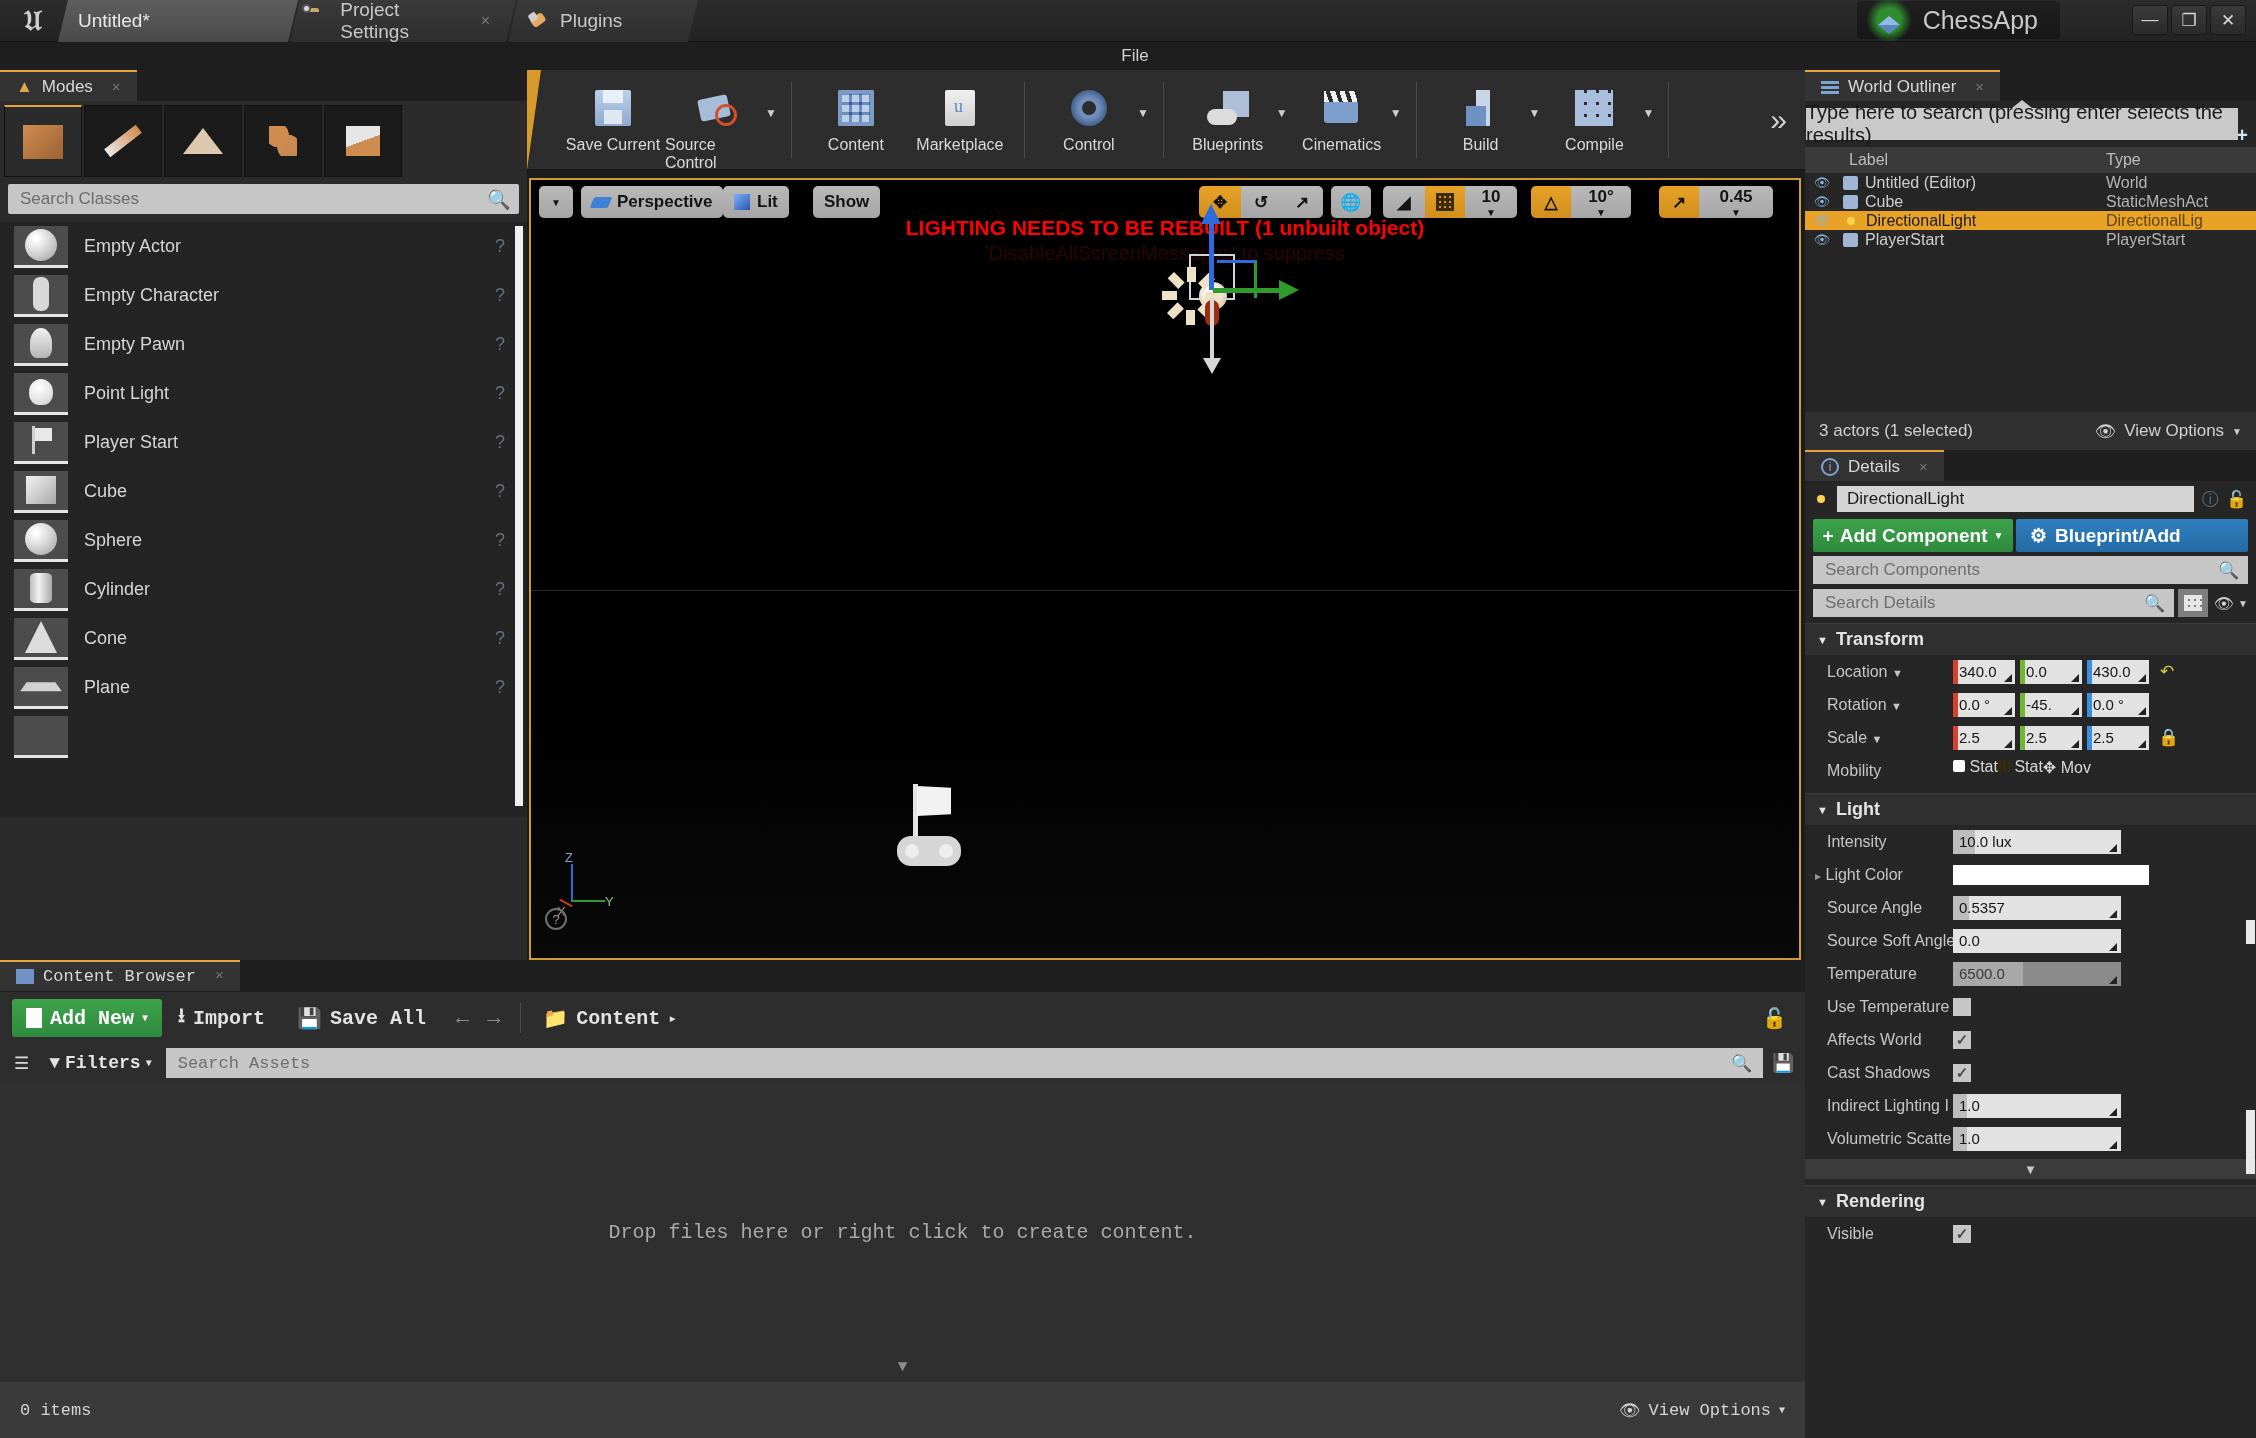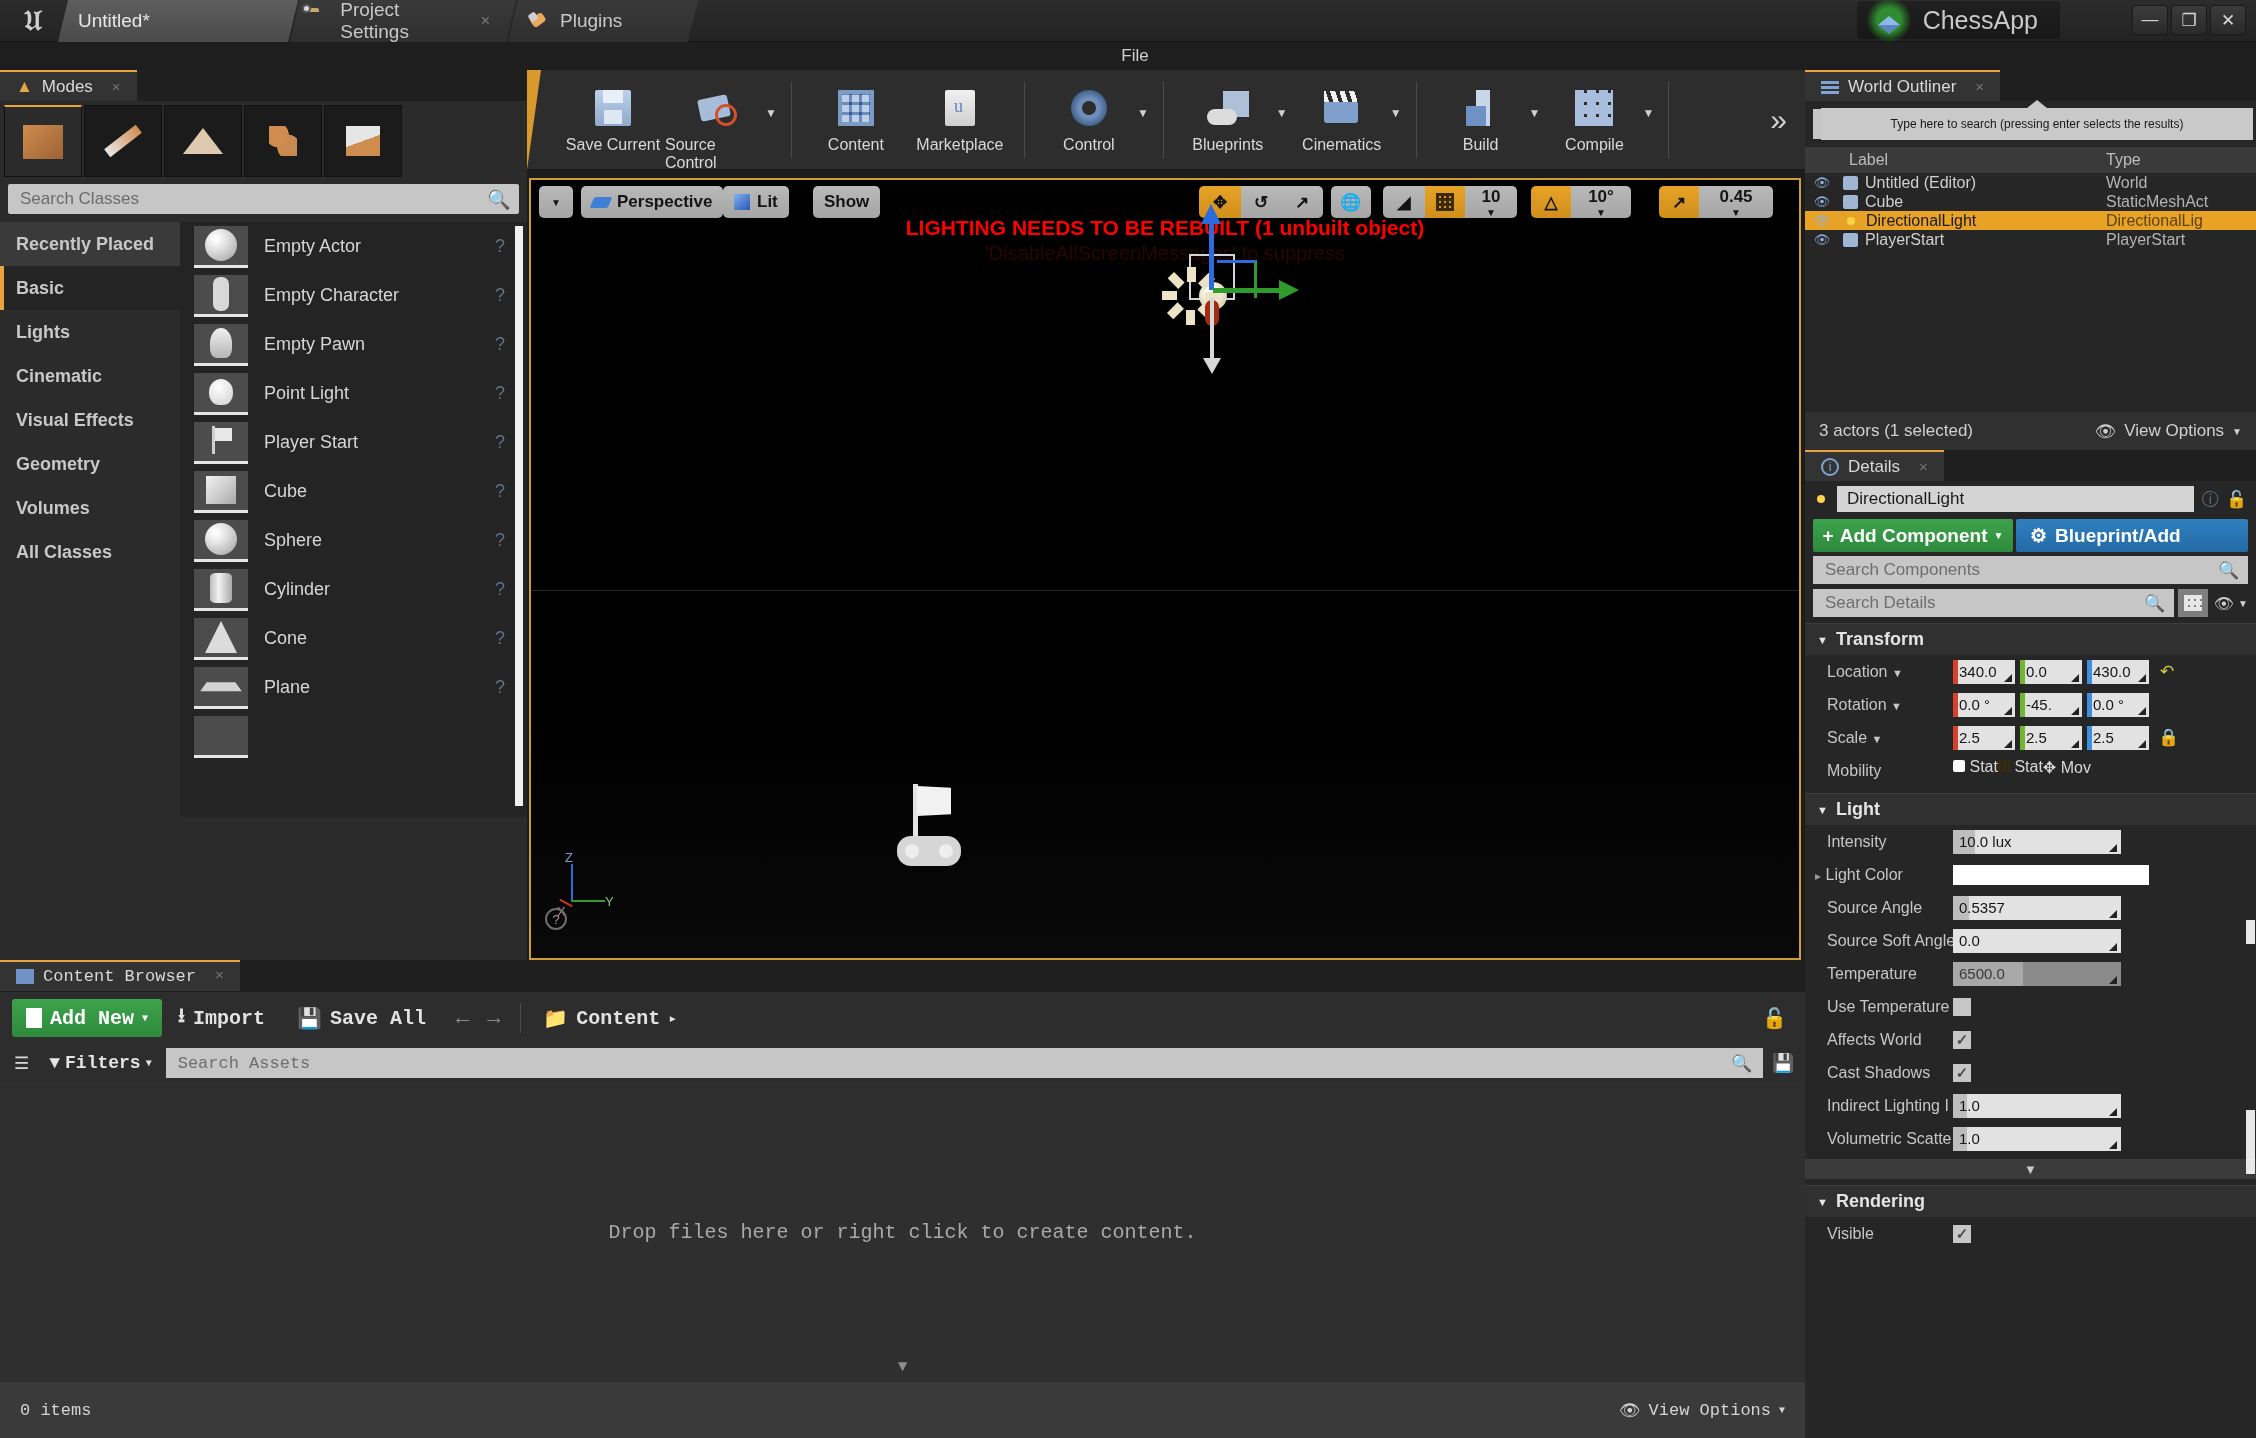--- a/index.html
+++ b/index.html
@@ -286,22 +286,22 @@
   .ol-head .c1 { width: 36px; }
   .ol-head .c2 { flex:1; padding-left:8px; }
   .ol-head .c3 { width: 150px; }
   .ol-row { height:19px; display:flex; align-items:center; font-size:16px; color:#cfcfcf; }
   .ol-row.sel { background:#e8a327; color:#1a1a1a; }
   .ol-row .eye { width:34px; display:flex; justify-content:center; color:#8fb0d8; font-size:13px; }
   .ol-row .lbl { flex:1; display:flex; align-items:center; gap:7px; padding-left:4px; }
   .ol-row .typ { width:150px; color:#b4b4b4; }
   .ol-row.sel .typ { color:#5c4409; }
   .ol-tooltip {
-    position: absolute; left: 16px; top: 38px; width: 432px; height: 32px;
-    background: #c9c9c9; color: #191919; font-size: 12px;
+    position: absolute; left: 1px; top: 38px; width: 432px; height: 32px;
+    background: #c9c9c9; color: #191919; font-size: 20px;
     display:flex; align-items:center; justify-content:center; z-index: 30;
   }
   .ol-tooltip:before{content:"";position:absolute;left:50%;top:-8px;transform:translateX(-50%);
     border-left:10px solid transparent;border-right:10px solid transparent;border-bottom:8px solid #c9c9c9;}
   .ol-footer { position:absolute; left:0; bottom:0; width:100%; height:38px; background:#303030;
     display:flex; align-items:center; padding:0 14px; font-size:17px; color:#d0d0d0; }
   .ol-footer .right { margin-left:auto; display:flex; align-items:center; gap:8px; }
 
   #details { position: absolute; left: 1805px; top: 450px; width: 451px; height: 988px; background:#262626; }
   .dt-tabrow { height: 31px; background:#1f1f1f; }
@@ -442,30 +442,20 @@
           <span style="display:inline-block;width:34px;height:30px;background:linear-gradient(160deg,#e6e6e6 50%,#cf8c4f 50%);"></span>
         </div>
       </div>
 
       <div class="search-box">
         <span>Search Classes</span>
         <span class="mag">🔍</span>
       </div>
 
       <div class="cats-wrap">
-        <div class="cats">
-          <div class="cat recent">Recently Placed</div>
-          <div class="cat active">Basic</div>
-          <div class="cat">Lights</div>
-          <div class="cat">Cinematic</div>
-          <div class="cat">Visual Effects</div>
-          <div class="cat">Geometry</div>
-          <div class="cat">Volumes</div>
-          <div class="cat">All Classes</div>
-        </div>
 
         <div class="plist">
           <div class="prow">
             <span class="pthumb">
                 <span class="t-sphere"></span>
               </span>
             <span class="plabel">Empty Actor</span>
             <span class="phelp">?</span>
           </div>
           <div class="prow">

